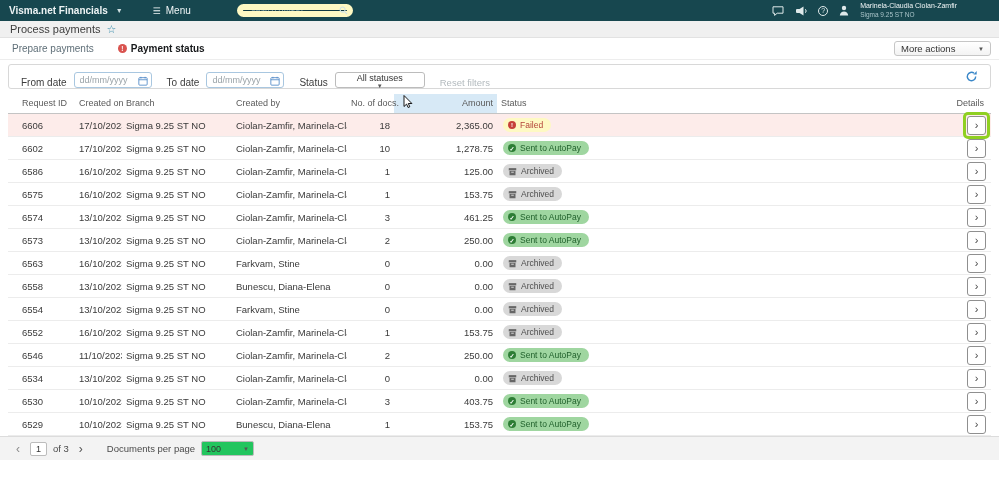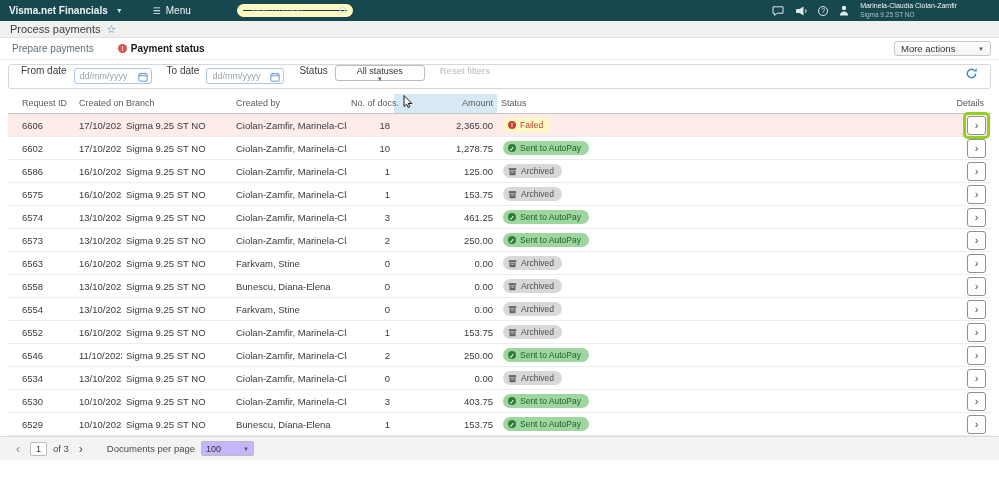--- a/index.html
+++ b/index.html
@@ -31,21 +31,21 @@
   
   .tabsbar { height:22px; display:flex; align-items:center; padding:0 8px 0 12px; border-bottom:1px solid #ededed; background:#fff; }
   .tab { font-size:10px; color:#5f6f78; margin-right:24px; display:flex; align-items:center; gap:4px; cursor:pointer; }
   .tab.active { color:#17191b; font-weight:700; }
   .alert-ic { width:9px; height:9px; background:#d9534f; color:#fff; border-radius:50%; font-size:6.5px; font-weight:700; display:inline-flex; align-items:center; justify-content:center; }
   .more-actions { margin-left:auto; width:97px; height:15px; border:1px solid #c6c6c6; border-radius:3px; background:linear-gradient(#fff,#f3f3f3); font-size:9.5px; color:#333; display:flex; align-items:center; justify-content:space-between; padding:0 6px; cursor:pointer; font-family:inherit; }
   .more-actions .chev { font-size:6px; color:#555; }
 
   
   .filterwrap { padding:4px 8px 5px; background:#fff; }
-  .filterbar { height:25px; border:1px solid #d8d8d8; border-radius:3px; display:flex; align-items:flex-start; gap:7px; padding:0 8px 0 12px; }
+  .filterbar { height:25px; border:1px solid #d8d8d8; border-radius:3px; display:flex; align-items:flex-end; gap:7px; padding:0 8px 0 12px; }
   .flabel { font-size:10px; color:#3c3c3c; }
   .date-box { position:relative; }
   .date-box input { width:78px; height:16px; border:1px solid #a9c7e0; border-radius:3px; font-size:9px; color:#555; padding:0 17px 0 5px; outline:none; }
   .date-box input::placeholder { color:#9aa3a8; }
   .cal-ic { position:absolute; right:4px; top:3px; }
   .sel { display:flex; align-items:center; justify-content:space-between; width:90px; height:16px; border:1px solid #bcbcbc; border-radius:3px; font-size:9px; color:#333; padding:0 5px; background:#fff; cursor:pointer;flex-direction:column; }
   .sel .chev { font-size:6px; color:#555; }
   .reset { font-size:9.5px; color:#b3babe; margin-left:8px; cursor:default; }
   .refresh-btn { margin-left:auto; width:22px; height:20px; display:flex; align-items:center; justify-content:center; background:none; border:none; cursor:pointer; }
 
@@ -74,21 +74,21 @@
   
   .det-btn { width:19px; height:19px; border:1px solid #8f8f8f; border-radius:3px; background:#fff; font-size:11px; color:#444; line-height:1; display:inline-flex; align-items:center; justify-content:center; cursor:pointer; font-family:inherit; vertical-align:middle; }
   .annot { display:inline-flex; outline:3px solid #8fd021; outline-offset:1px; border-radius:1px; }
 
   
   .pagination { height:24px; background:#f3f3f3; border-top:1px solid #dcdcdc; display:flex; align-items:center; gap:6px; padding-left:12px; font-size:9.5px; color:#4a4a4a; }
   .pg-btn { background:none; border:none; font-size:12px; color:#8a8a8a; width:12px; cursor:pointer; font-family:inherit; padding:0; }
   .pg-btn.next { color:#555; }
   .pg-input { width:17px; height:14px; border:1px solid #bcbcbc; border-radius:2px; text-align:center; font-size:9px; color:#333; outline:none; }
   .pp-label { margin-left:14px; }
-  .pp-sel { display:flex; align-items:center; gap:22px; height:15px; border:1px solid #bcbcbc; border-radius:2px; background:#c4b5fd; padding:0 4px; font-size:9px; color:#333; cursor:pointer; }
+  .pp-sel { display:flex; align-items:center; gap:22px; height:15px; border:1px solid #bcbcbc; border-radius:2px; background:#22c55e; padding:0 4px; font-size:9px; color:#333; cursor:pointer; }
   .pp-sel .chev { font-size:6px; color:#555; }
 
   .cursor { position:absolute; left:403px; top:95px; pointer-events:none; z-index:50; }
 </style>
 </head>
 <body>
 
 <div class="screen">
 
   <header class="topbar">

